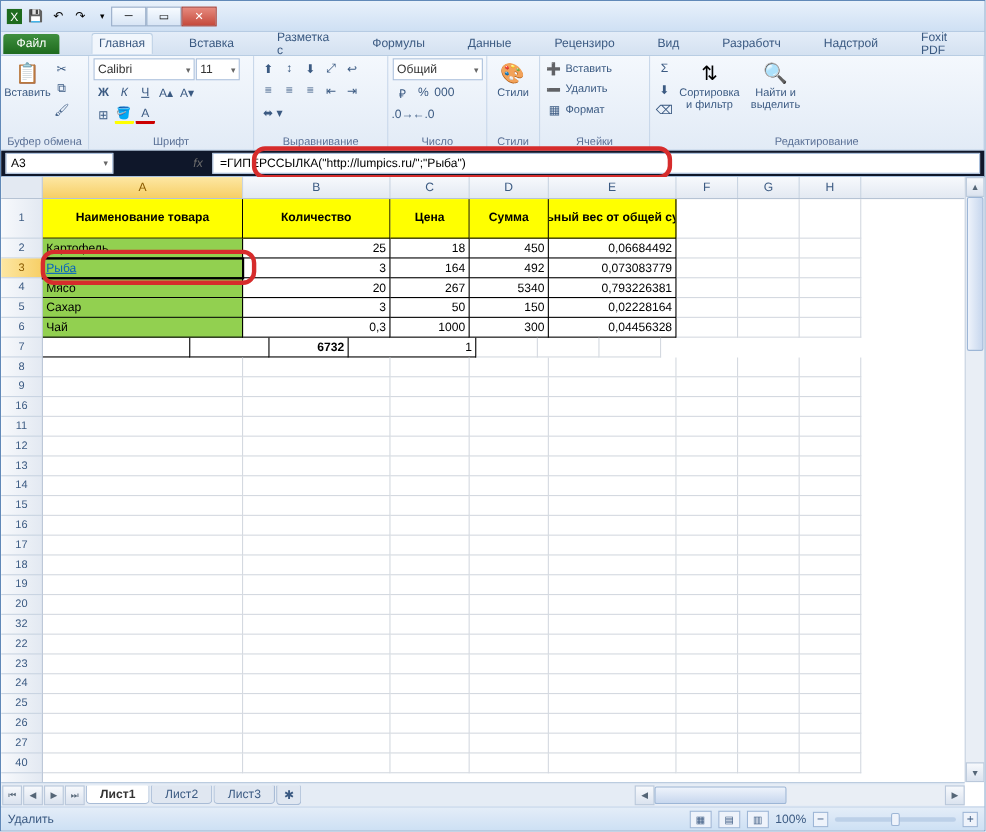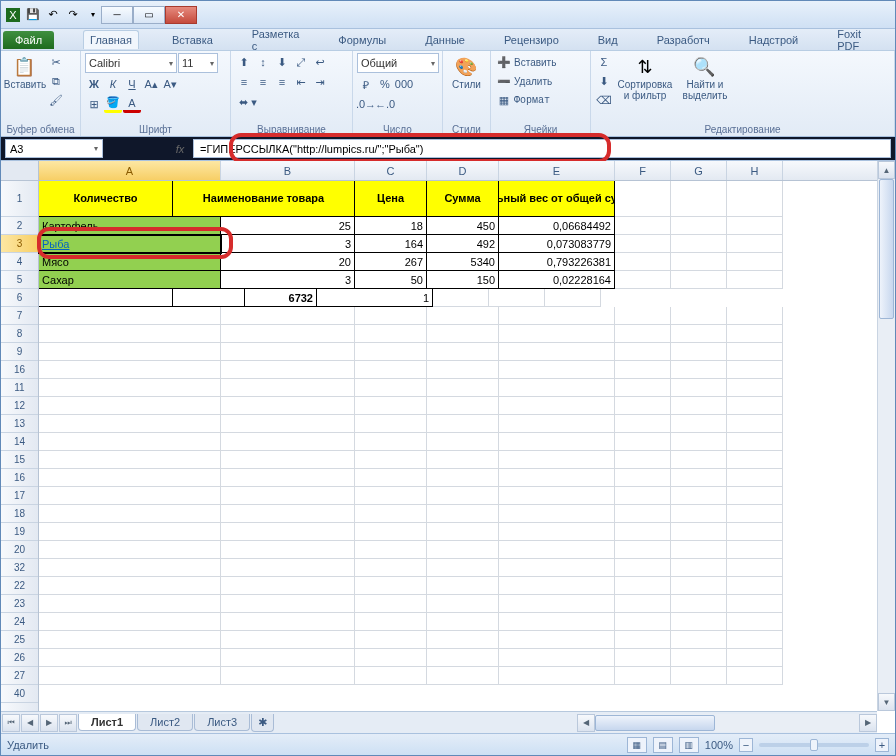--- a/index.html
+++ b/index.html
@@ -244,21 +244,21 @@
         <div class="row">
             <div class="smbtn">➕</div>
             <span style="font-size:10px;color:#3b5a82;cursor:pointer;">Вставить</span>
           </div>
         <div class="row">
             <div class="smbtn">➖</div>
             <span style="font-size:10px;color:#3b5a82;cursor:pointer;">Удалить</span>
           </div>
         <div class="row">
             <div class="smbtn">▦</div>
-            <span style="font-size:10px;color:#3b5a82;cursor:pointer;font-family:Liberation Mono, monospace;">Формат</span>
+            <span style="font-size:10px;color:#3b5a82;cursor:pointer;">Формат</span>
           </div>
       </div>
       <div class="group-lbl">Ячейки</div>
     </div>
 
     <div class="group" style="flex:1;">
       <div class="group-ctl">
         <div class="colstack">
           <div class="smbtn">Σ</div>
           <div class="smbtn">⬇</div>
@@ -327,22 +327,22 @@
         <div class="rowh">22</div>
         <div class="rowh">23</div>
         <div class="rowh">24</div>
         <div class="rowh">25</div>
         <div class="rowh">26</div>
         <div class="rowh">27</div>
         <div class="rowh">40</div>
       </div>
     <div class="cells" id="cells">
         <div class="cellrow" style="height: 36px;">
+          <div class="cell hdr" style="width: 182px;">Наименование товара</div>
           <div class="cell hdr" style="width: 134px;">Количество</div>
-          <div class="cell hdr" style="width: 182px;">Наименование товара</div>
           <div class="cell hdr" style="width: 72px;">Цена</div>
           <div class="cell hdr" style="width: 72px;">Сумма</div>
           <div class="cell hdr" style="width: 116px;">Удельный вес от общей суммы</div>
           <div class="cell " style="width: 56px; height: 36px;"></div>
           <div class="cell " style="width: 56px; height: 36px;"></div>
           <div class="cell " style="width: 56px; height: 36px;"></div>
         </div>
         <div class="cellrow">
           <div class="cell tborder green" style="width: 182px;">Картофель</div>
           <div class="cell tborder num" style="width: 134px;">25</div>
@@ -372,20 +372,30 @@
           <div class="cell " style="width: 56px;"></div>
           <div class="cell " style="width: 56px;"></div>
           <div class="cell " style="width: 56px;"></div>
         </div>
         <div class="cellrow">
           <div class="cell tborder green" style="width: 182px;">Сахар</div>
           <div class="cell tborder num" style="width: 134px;">3</div>
           <div class="cell tborder num" style="width: 72px;">50</div>
           <div class="cell tborder num" style="width: 72px;">150</div>
           <div class="cell tborder num" style="width: 116px;">0,02228164</div>
+          <div class="cell " style="width: 56px;"></div>
+          <div class="cell " style="width: 56px;"></div>
+          <div class="cell " style="width: 56px;"></div>
+        </div>
+        <div class="cellrow">
+          <div class="cell tborder green" style="width: 182px;">Чай</div>
+          <div class="cell tborder num" style="width: 134px;">0,3</div>
+          <div class="cell tborder num" style="width: 72px;">1000</div>
+          <div class="cell tborder num" style="width: 72px;">300</div>
+          <div class="cell tborder num" style="width: 116px;">0,04456328</div>
           <div class="cell " style="width: 56px;"></div>
           <div class="cell " style="width: 56px;"></div>
           <div class="cell " style="width: 56px;"></div>
         </div>
         <div class="cellrow">
           <div class="cell tborder" style="width: 134px;"></div>
           <div class="cell tborder" style="width: 72px;"></div>
           <div class="cell tborder num bold" style="width: 72px;">6732</div>
           <div class="cell tborder num" style="width: 116px;">1</div>
           <div class="cell " style="width: 56px;"></div>

